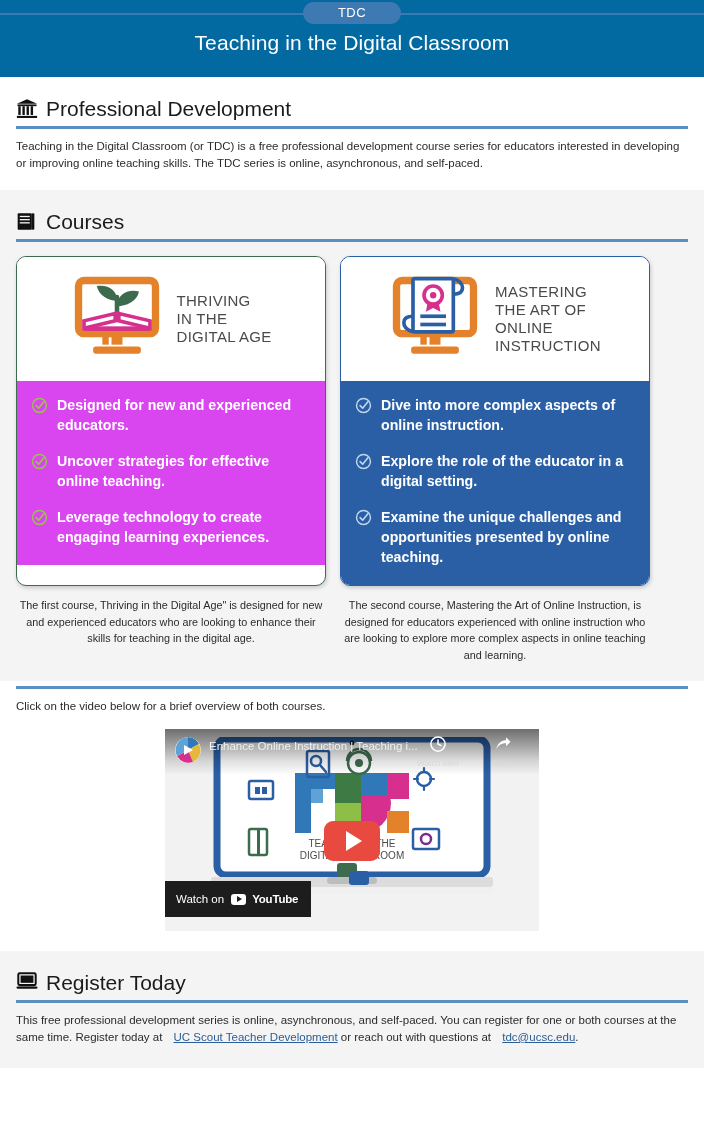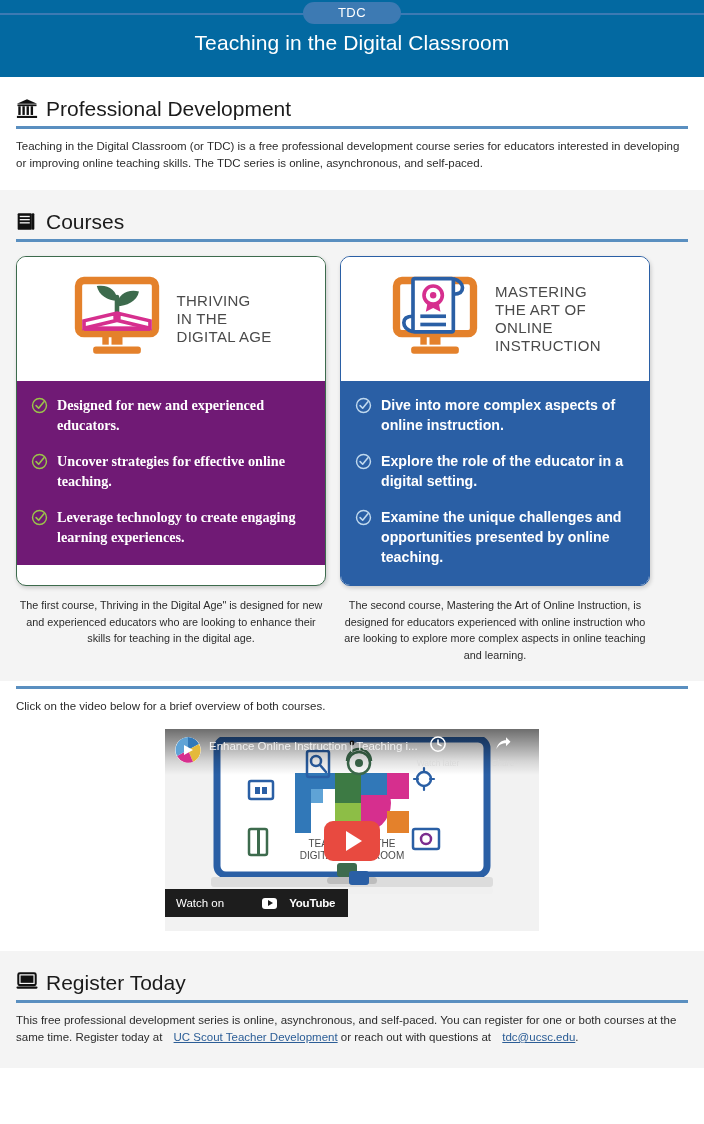--- a/index.html
+++ b/index.html
@@ -114,21 +114,21 @@
   .card-logo svg { display:block; width:100%; height:100%; }
   .card-logo-text {
     font-size: 15px;
     line-height: 18px;
     font-weight: 400;
     color: #4a4a4a;
     letter-spacing: .3px;
   }
 
   .card-body { padding: 14px 16px 18px 14px; }
-  .card.green .card-body { background: #701a75; font-family: Liberation Serif, serif; }
+  .card.green .card-body { background: #d946ef; }
   .card.blue  .card-body { background: #2A5FA5; }
   .card.blue .card-top { height: 124px; }
 
   .bullet {
     display: flex;
     gap: 9px;
     margin-bottom: 16px;
     align-items: flex-start;
   }
   .bullet:last-child { margin-bottom: 0; }
@@ -211,27 +211,27 @@
   }
   .play-tri {
     width: 0; height: 0;
     border-left: 16px solid #ffffff;
     border-top: 10px solid transparent;
     border-bottom: 10px solid transparent;
     margin-left: 4px;
   }
   .watch-on {
     position: absolute; left: 0; bottom: 14px;
-    height: 28px; background: #1d1d1d; z-index: 9;
+    height: 36px; background: #1d1d1d; z-index: 9;
     display: flex; align-items: center; gap: 7px;
     padding: 0 13px 0 11px;
     color: #ffffff; font-size: 11.5px;
   }
   .yt-mini {
-    display: inline-flex; align-items: center; gap: 12px; margin-left: 31px;
+    display: inline-flex; align-items: center; gap: 6px;
   }
   .yt-mini-box {
     width: 15px; height: 11px; background: #ffffff; border-radius: 3px;
     display: flex; align-items: center; justify-content: center;
   }
   .yt-mini-tri {
     width: 0; height: 0;
     border-left: 5px solid #1d1d1d;
     border-top: 3px solid transparent;
     border-bottom: 3px solid transparent;

